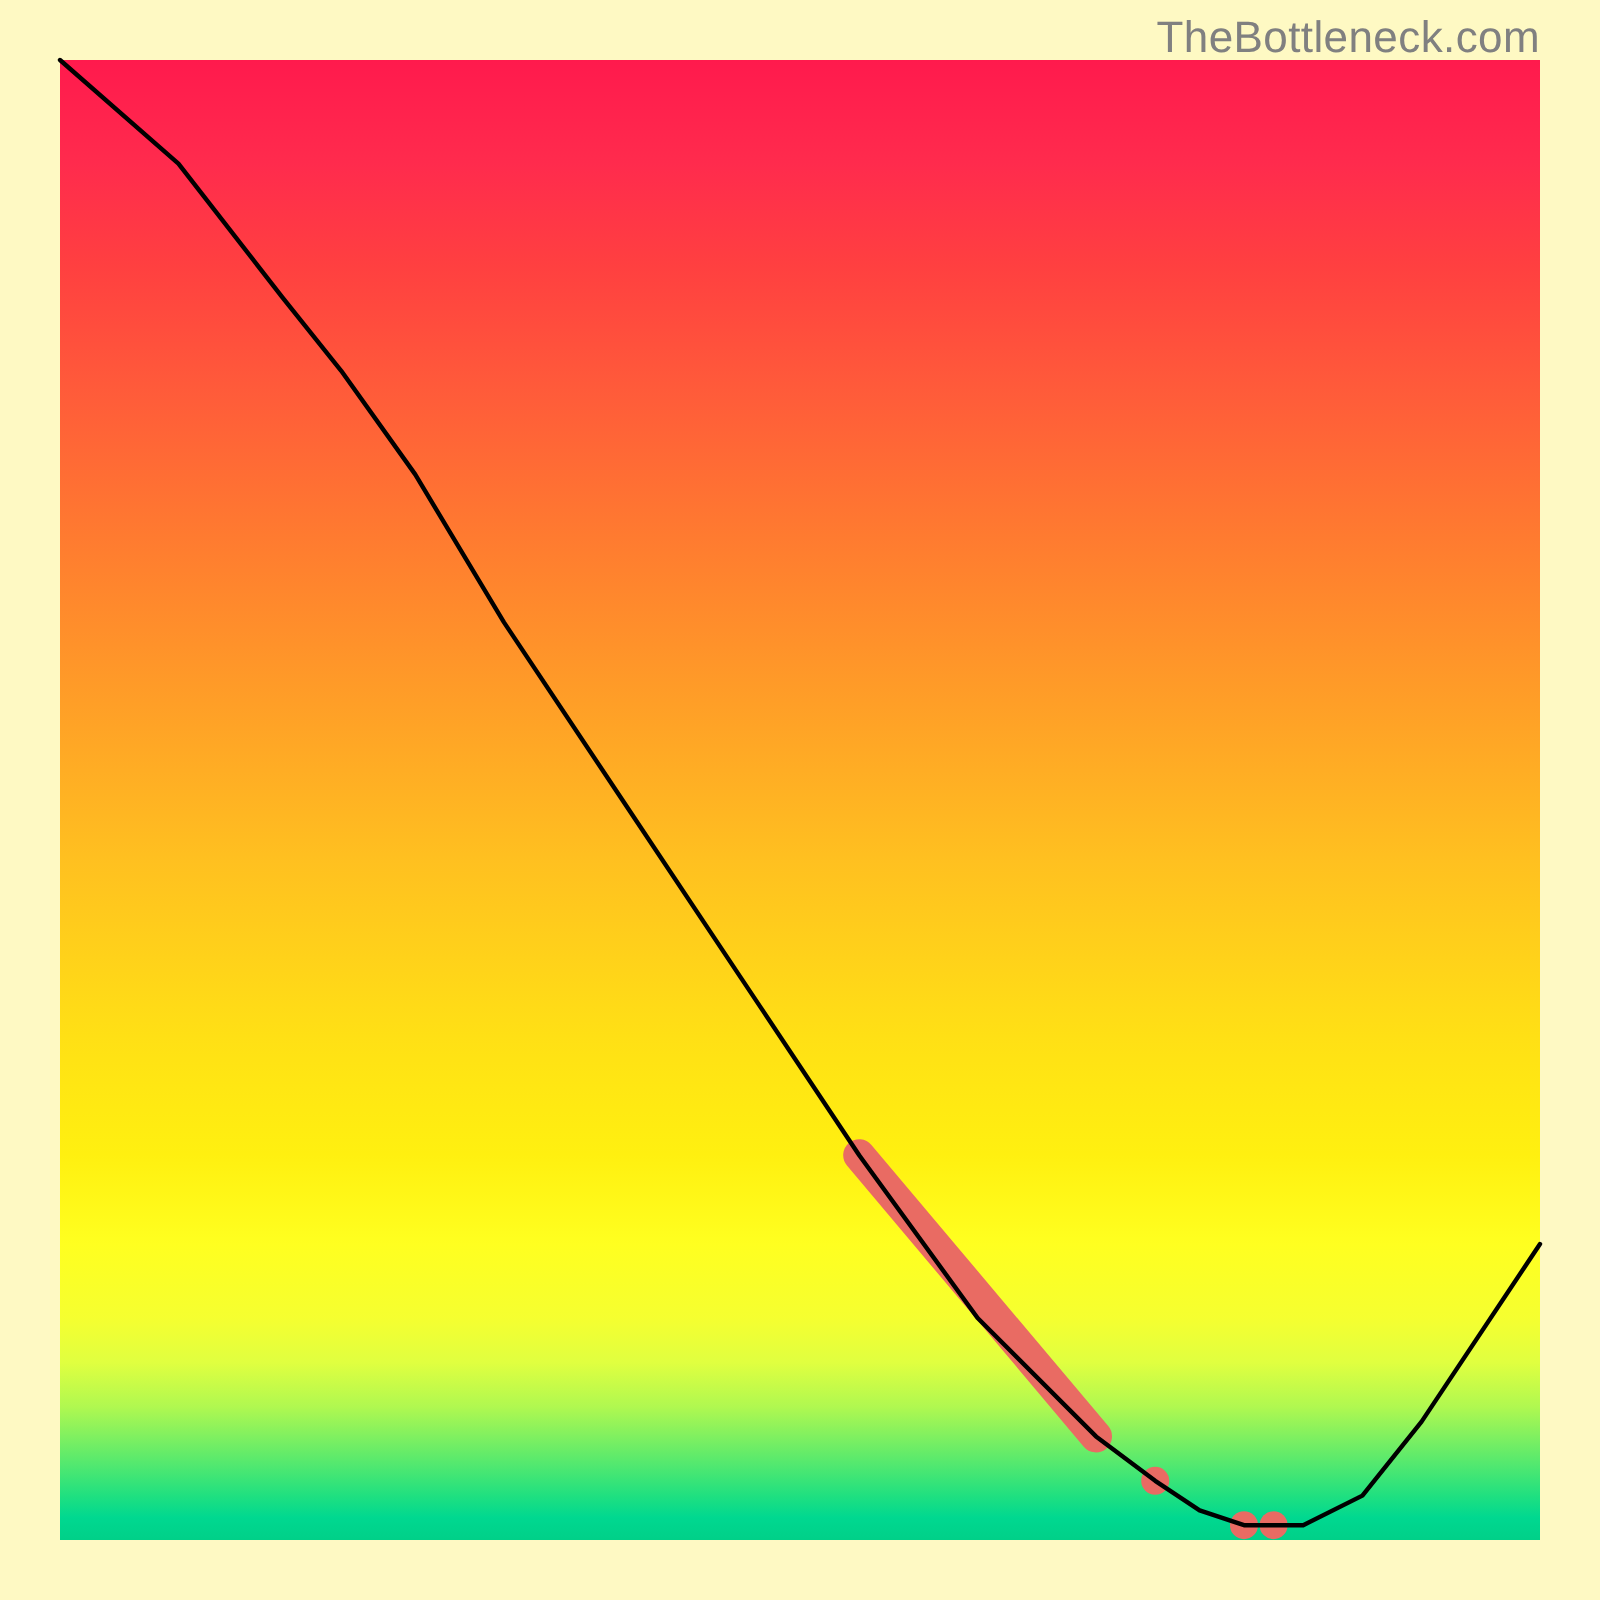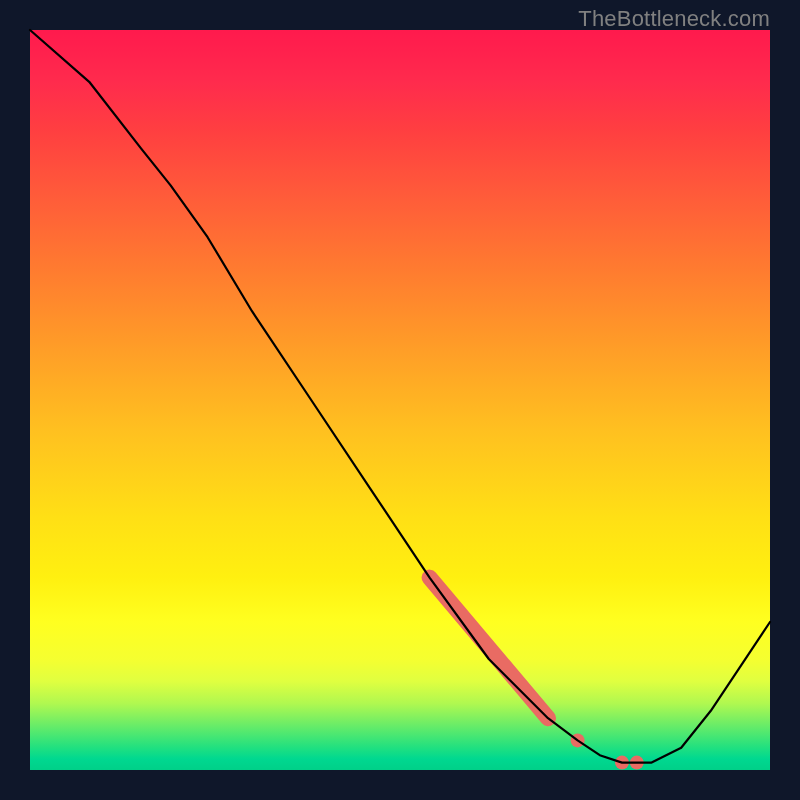--- a/index.html
+++ b/index.html
@@ -8,21 +8,21 @@
     background: #000;
     width: 800px;
     height: 800px;
     overflow: hidden;
     font-family: Arial, Helvetica, sans-serif;
   }
   .chart-wrapper {
     position: relative;
     width: 800px;
     height: 800px;
-    background: #0f172a;
+    background: #fef9c3;
   }
   .plot-area {
     position: absolute;
     left: 30px;
     top: 30px;
     width: 740px;
     height: 740px;
     
     background: linear-gradient(
       to bottom,

